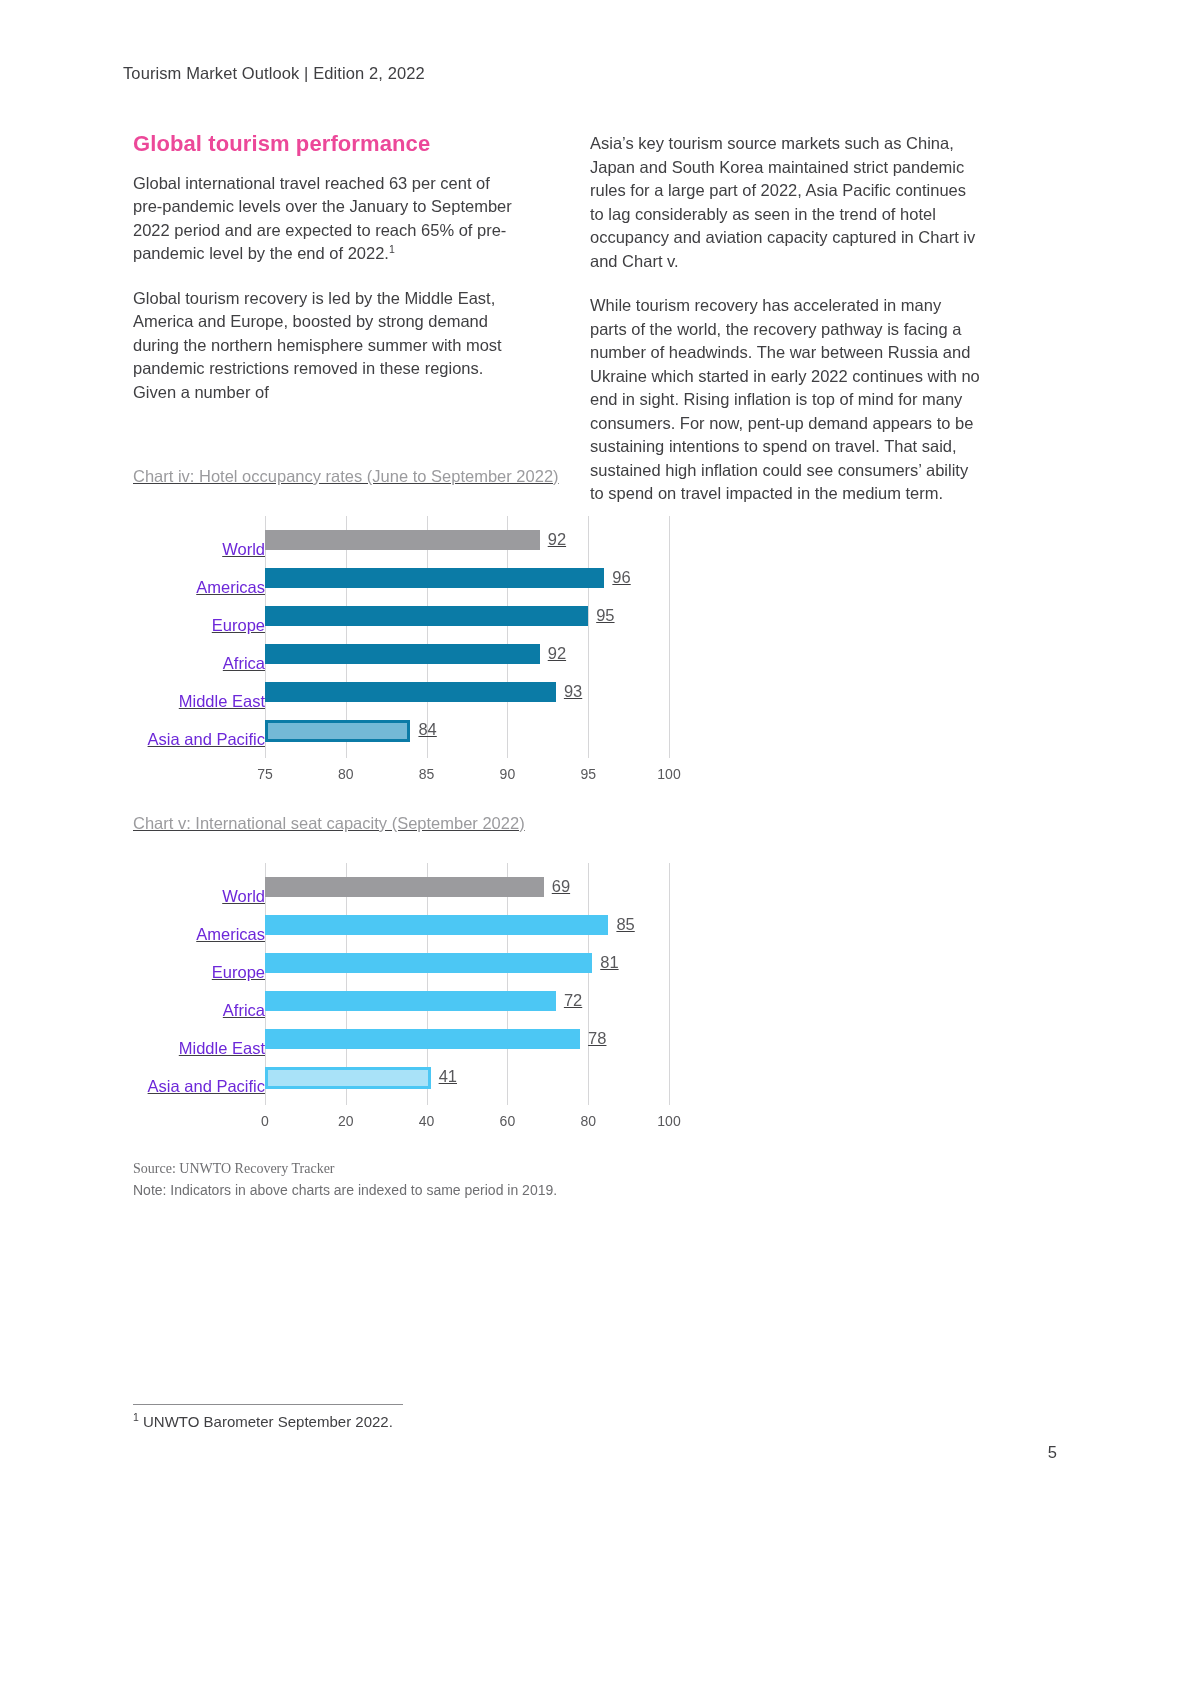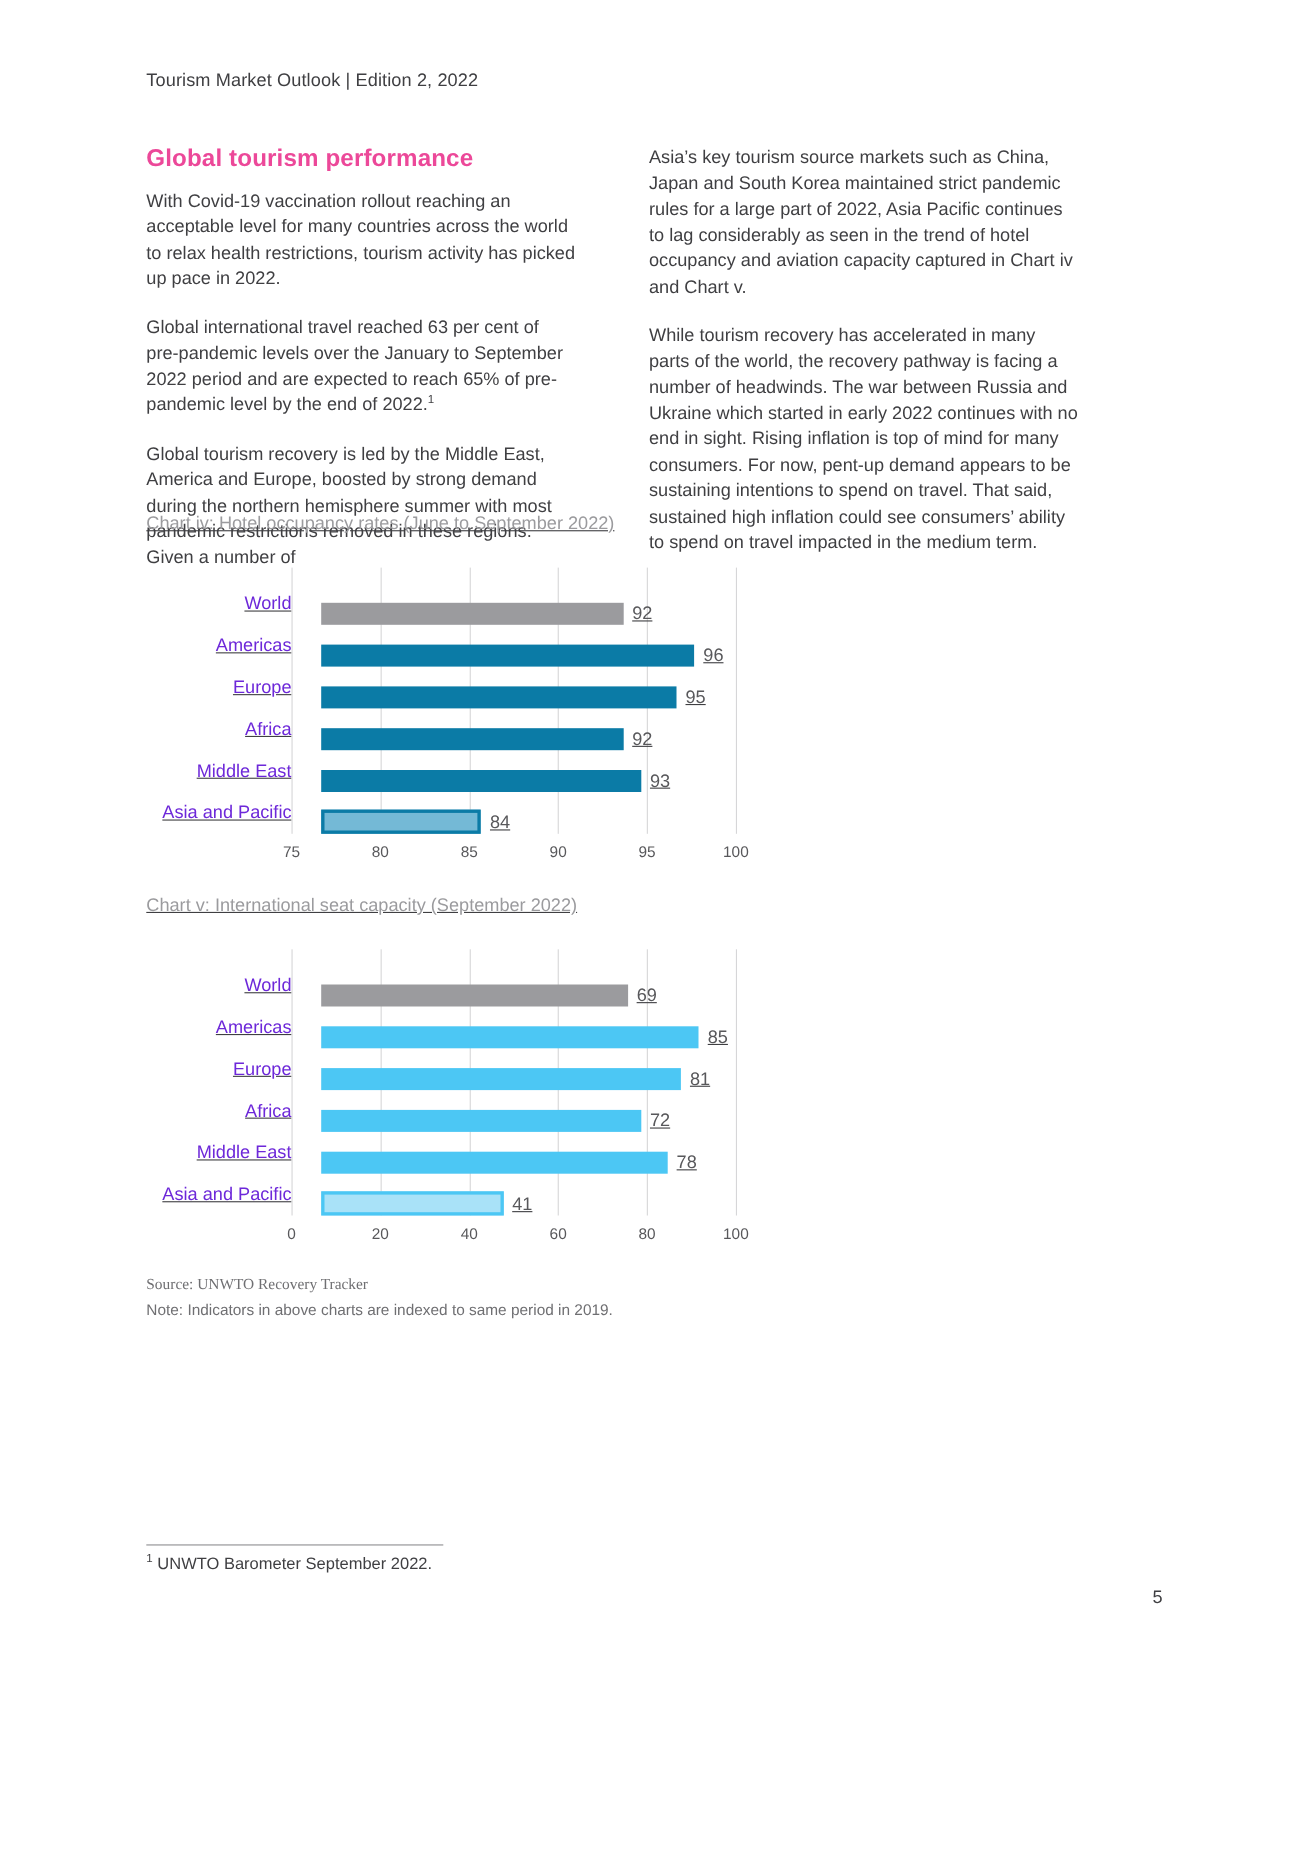--- a/index.html
+++ b/index.html
@@ -7,21 +7,21 @@
     width:1190px; height:1683px;
     background:#ffffff;
     font-family:"Liberation Sans", sans-serif;
     color:#3f3f42;
     position:relative;
     overflow:hidden;
   }
   .page { position:absolute; inset:0; }
 
   .running-head {
-    position:absolute; left:133px; top:64px;
+    position:absolute; left:123px; top:64px;
     font-size:16.5px; color:#3f3f42; letter-spacing:0.1px;
   }
 
   
   .col { position:absolute; font-size:16.5px; line-height:23.5px; color:#3f3f42; }
   .col-left  { left:133px; top:132px; width:390px; }
   .col-right { left:590px; top:132px; width:390px; }
 
   h1.section-title {
     margin:0 0 16px 0;
@@ -53,21 +53,21 @@
   .plot {
     position:relative; flex:1 1 auto; height:242px;
     padding-top:14px; box-sizing:border-box;
   }
   .grid { position:absolute; inset:0; pointer-events:none; }
   .gridline {
     position:absolute; top:0; bottom:0; width:1px; background:#d6d6d8;
   }
   .bar-rows { position:relative; z-index:2; }
   .bar-row {
-    height:38px; display:flex; align-items:flex-end;margin-left:27px;
+    height:38px; display:flex; align-items:flex-start;
   }
   .bar {
     height:20px; box-sizing:border-box;
   }
   .bar-value {
     font-size:16.5px; color:#58585b; margin-left:8px; white-space:nowrap;
   }
   .x-axis {
     position:relative; height:34px; margin-left:132px;
   }
@@ -96,21 +96,20 @@
 </style>
 </head>
 <body>
 
 <div class="page">
 
   <div class="running-head">Tourism Market Outlook | Edition 2, 2022</div>
 
   <div class="col col-left">
     <h1 class="section-title">Global tourism performance</h1>
-    <p class="para">With Covid-19 vaccination rollout reaching an acceptable level for many countries across the world to relax health restrictions, tourism activity has picked up pace in 2022.</p>
     <p class="para"><span>Global international travel reached 63 per cent of pre-pandemic levels over the January to September 2022 period and are expected to reach 65% of pre-pandemic level by the end of 2022.</span><sup class="fn">1</sup></p>
     <p class="para">Global tourism recovery is led by the Middle East, America and Europe, boosted by strong demand during the northern hemisphere summer with most pandemic restrictions removed in these regions. Given a number of</p>
   </div>
 
   <div class="col col-right">
     <p class="para">Asia’s key tourism source markets such as China, Japan and South Korea maintained strict pandemic rules for a large part of 2022, Asia Pacific continues to lag considerably as seen in the trend of hotel occupancy and aviation capacity captured in Chart iv and Chart v.</p>
     <p class="para">While tourism recovery has accelerated in many parts of the world, the recovery pathway is facing a number of headwinds. The war between Russia and Ukraine which started in early 2022 continues with no end in sight. Rising inflation is top of mind for many consumers. For now, pent-up demand appears to be sustaining intentions to spend on travel. That said, sustained high inflation could see consumers’ ability to spend on travel impacted in the medium term.</p>
   </div>
 
   <div class="chart-block" style="top:467px;">

